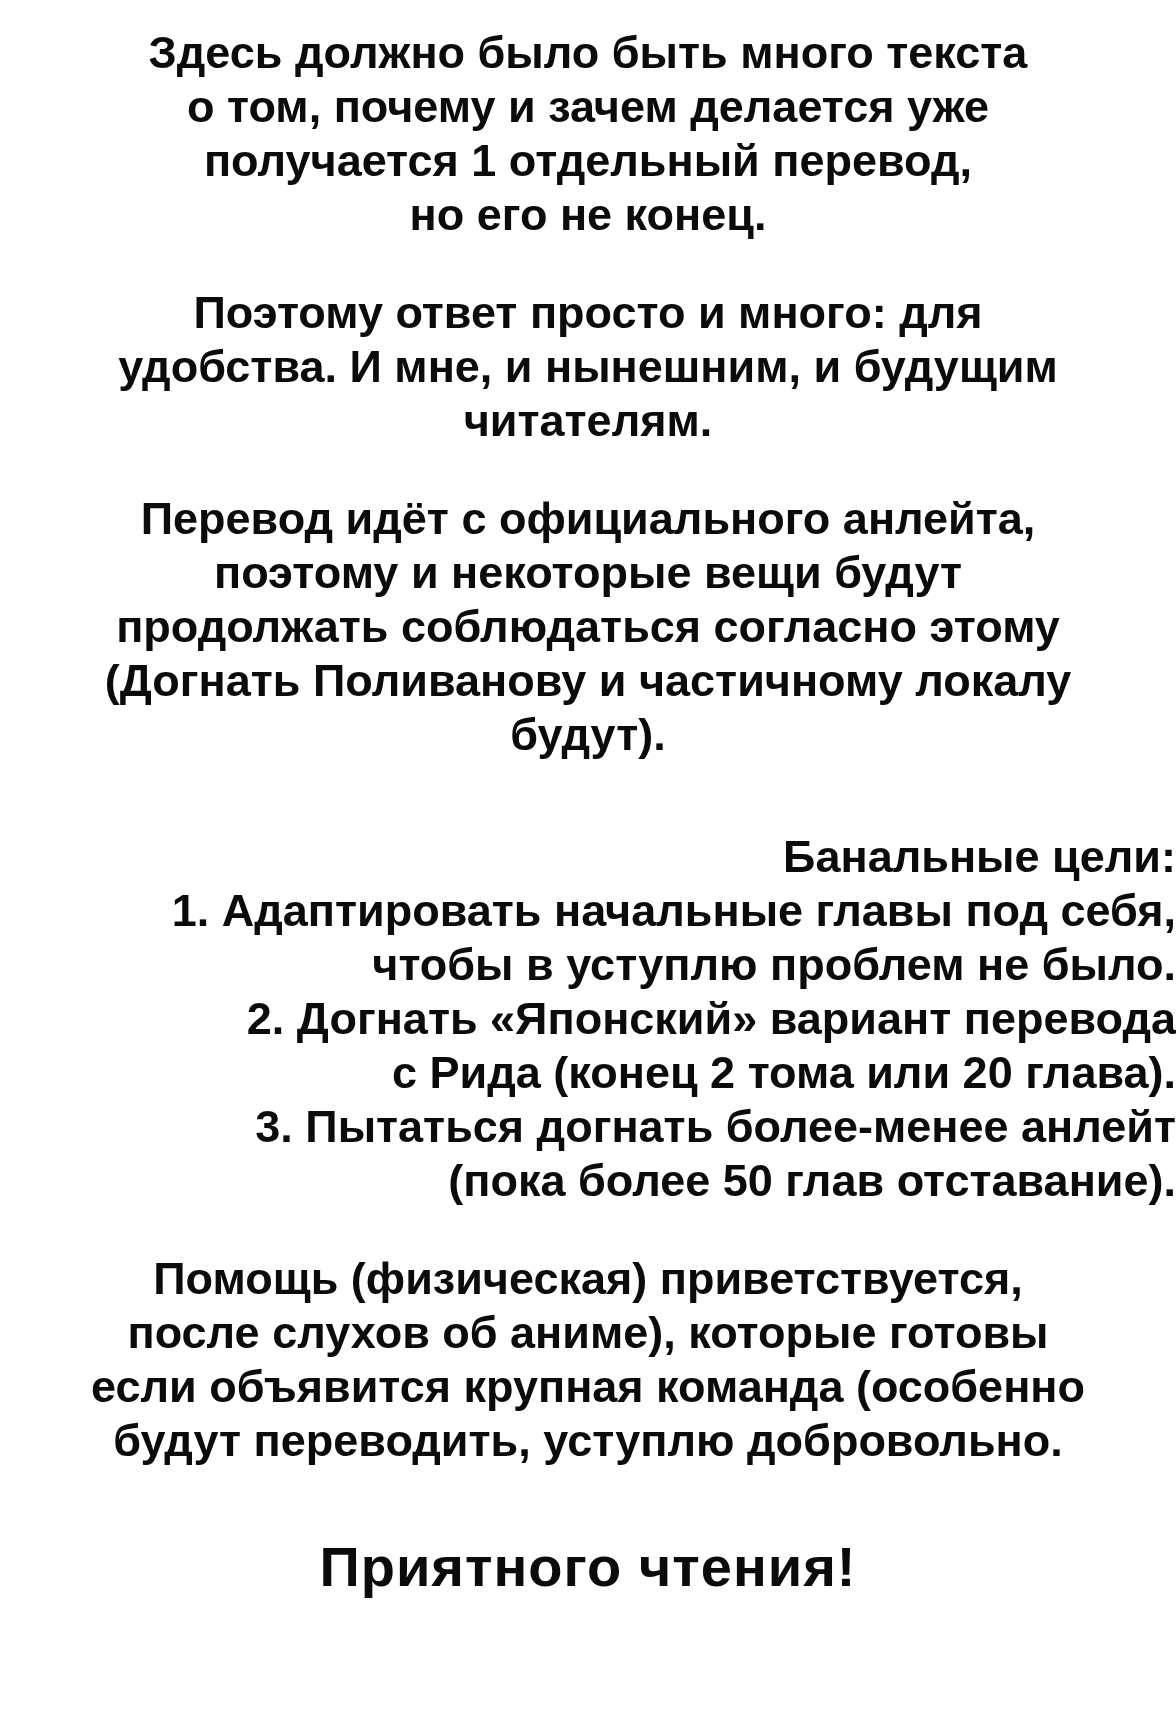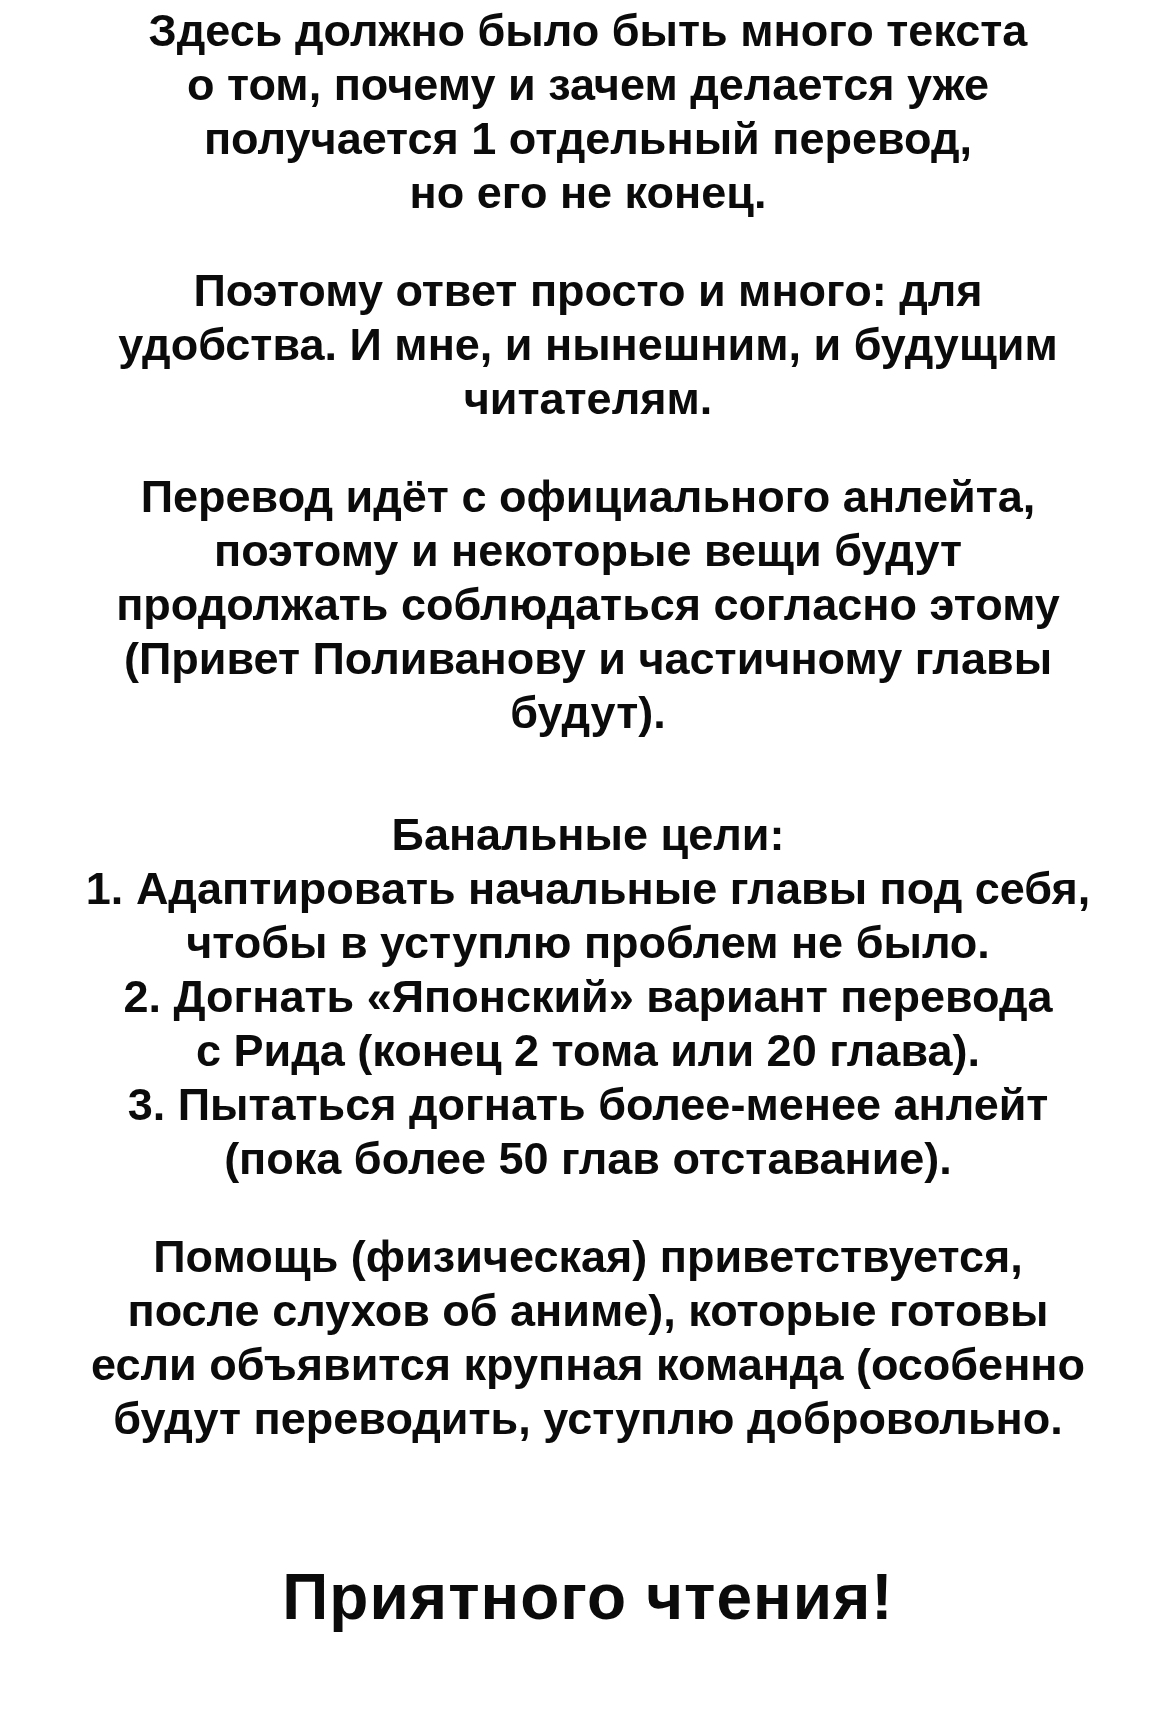--- a/index.html
+++ b/index.html
@@ -11,40 +11,41 @@
     width: 1176px;
     height: 1717px;
     overflow: hidden;
     font-family: "Liberation Sans", sans-serif;
     color: #0b0b0b;
   }
   .page {
     width: 1176px;
     height: 1717px;
     box-sizing: border-box;
-    padding-top: 4px;
+    padding-top: 26px;
     text-align: center;
     background: #ffffff;
   }
   .para {
     margin: 0 auto 44px auto;
   }
   .para.gap-large {
     margin-top: 68px;
+    text-align: right;
   }
   .line {
     font-size: 45px;
     line-height: 54px;
     font-weight: 700;
     letter-spacing: 0px;
     white-space: nowrap;
   }
   .closing {
-    margin: 108px auto 0 auto;
-    font-size: 64px;
+    margin: 56px auto 0 auto;
+    font-size: 56px;
     line-height: 86px;
     font-weight: 700;
     letter-spacing: 1px;
     white-space: nowrap;
   }
 </style>
 </head>
 <body>
 
 <div class="page">
@@ -59,21 +60,21 @@
   <section class="para">
     <div class="line">Поэтому ответ просто и много: для</div>
     <div class="line">удобства. И мне, и нынешним, и будущим</div>
     <div class="line">читателям.</div>
   </section>
 
   <section class="para">
     <div class="line">Перевод идёт с официального анлейта,</div>
     <div class="line">поэтому и некоторые вещи будут</div>
     <div class="line">продолжать соблюдаться согласно этому</div>
-    <div class="line">(Привет Поливанову и частичному главы</div>
+    <div class="line">(Догнать Поливанову и частичному локалу</div>
     <div class="line">будут).</div>
   </section>
 
   <section class="para gap-large">
     <div class="line">Банальные цели:</div>
     <div class="line">1. Адаптировать начальные главы под себя,</div>
     <div class="line">чтобы в уступлю проблем не было.</div>
     <div class="line">2. Догнать «Японский» вариант перевода</div>
     <div class="line">с Рида (конец 2 тома или 20 глава).</div>
     <div class="line">3. Пытаться догнать более-менее анлейт</div>

